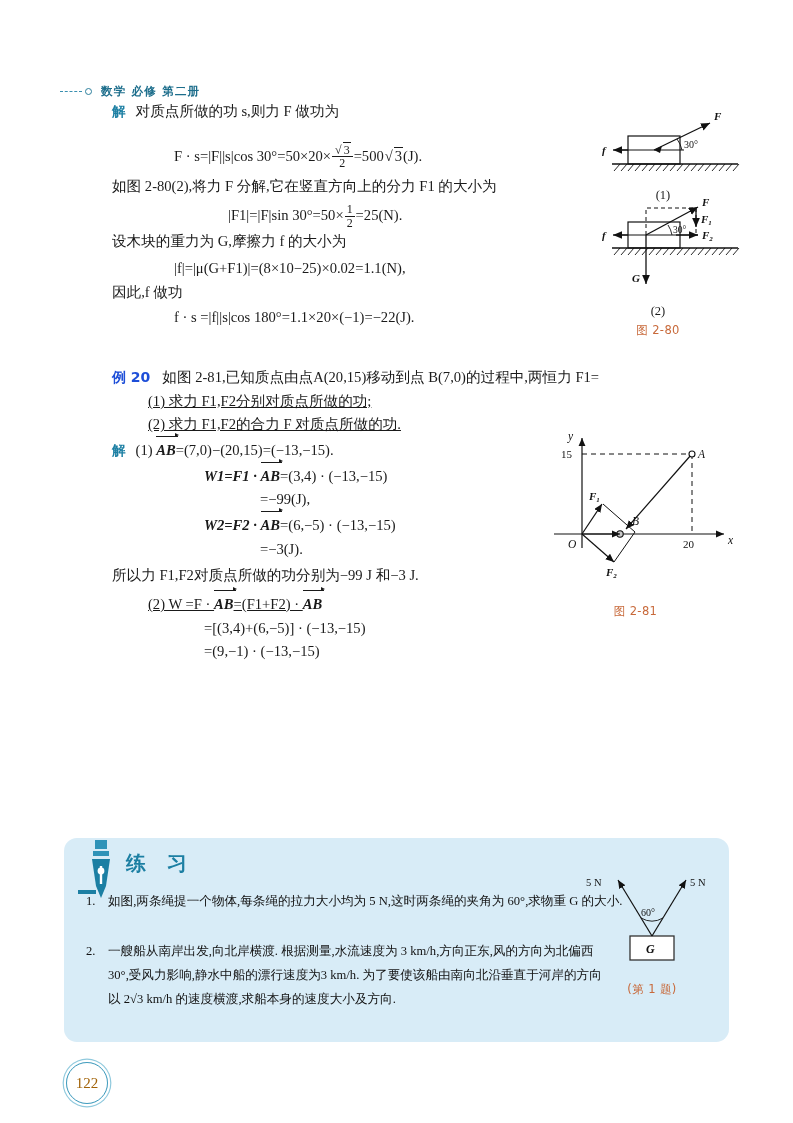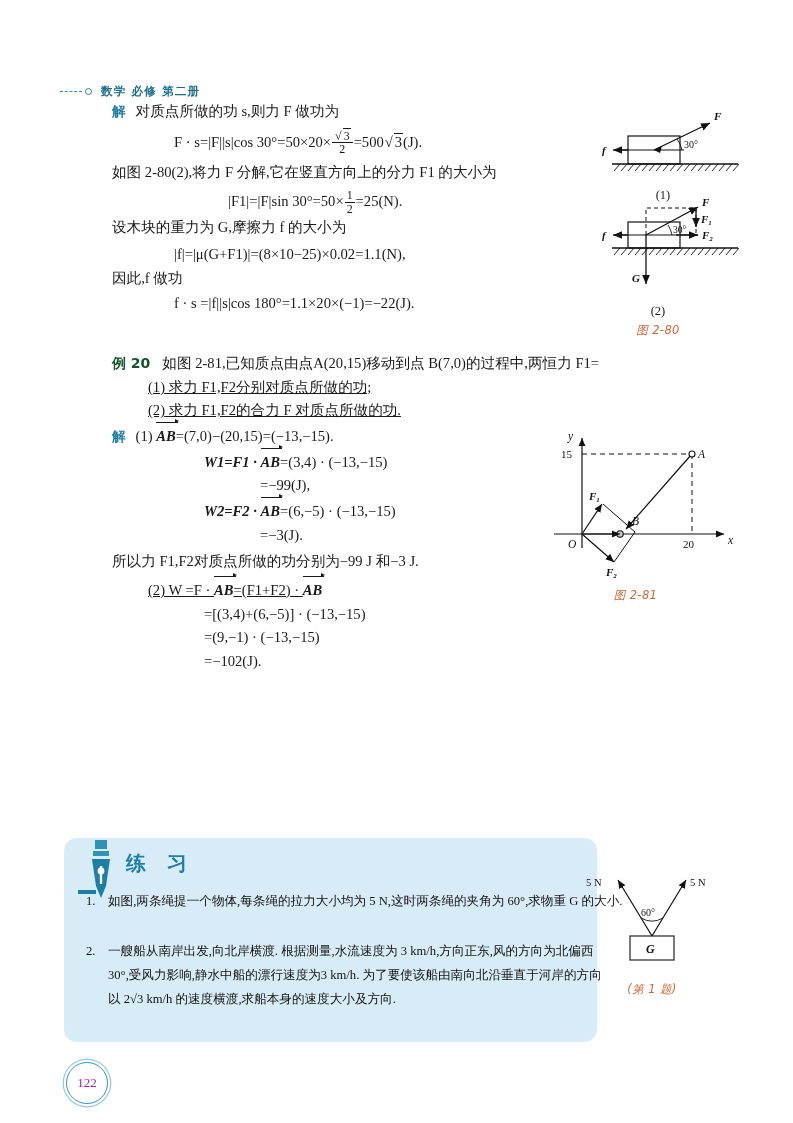--- a/index.html
+++ b/index.html
@@ -59,21 +59,21 @@
     white-space: nowrap;
   }
   .tag {
     color: #1c7fa3;
     font-family: "DejaVu Sans", sans-serif;
     font-weight: bold;
     font-size: 13.6px;
     margin-right: 10px;
   }
   .exno {
-    color: #14532d;
+    color: #1d4ed8;
     font-family: "DejaVu Sans", sans-serif;
     font-weight: bold;
     font-size: 14px;
     margin-right: 12px;
   }
   .bi { font-weight: bold; font-style: italic; }
   .ind1 { padding-left: 36px; text-decoration: underline; }
   .ind2 { padding-left: 62px; }
   .ind3 { padding-left: 92px; }
   .ind4 { padding-left: 116px; }
@@ -122,40 +122,39 @@
     border-bottom: 2.4px solid transparent;
   }
 
   
   .figcap {
     color: #c8693a;
     font-family: "DejaVu Sans", sans-serif;
     font-size: 11.5px;
     text-align: center;
     letter-spacing: 0.4px;
-    font-style: italic;
   }
   .subcap {
     font-size: 12.5px;
     text-align: center;
     font-family: "Liberation Serif", serif;
   }
 
   
   .fig {
     position: absolute;
   }
   .fig svg { display: block; }
 
   
   .practice {
     position: absolute;
     left: 64px;
     top: 838px;
-    width: 533px;
+    width: 665px;
     height: 204px;
     background: #d8ecf7;
     border-radius: 13px;
   }
   .practice-title {
     position: absolute;
     left: 62px;
     top: 12px;
     font-family: "DejaVu Sans", sans-serif;
     font-weight: bold;
@@ -183,40 +182,40 @@
     left: 66px;
     top: 1062px;
     width: 40px; height: 40px;
     border-radius: 50%;
     border: 1.4px solid #3f9bbd;
     box-shadow: 0 0 0 2.2px #ffffff, 0 0 0 3.4px #8fc9dd;
     display: flex;
     align-items: center;
     justify-content: center;
     font-family: "Liberation Serif", serif;
-    font-size: 13px;
-    color: #a21caf;
+    font-size: 15px;
+    color: #a16207;
   }
 </style>
 </head>
 <body>
 
 <div class="header">
   <div class="header-dashes"></div>
   <div class="header-dot"></div>
   <div class="header-title">数学  必修  第二册</div>
 </div>
 
 <div class="content">
 
   <div class="line">
     <span class="tag">解</span><span>对质点所做的功 s,则力 F 做功为</span>
   </div>
 
-  <div class="line ind2" style="margin-top:6px;">
+  <div class="line ind2" style="margin-top:20px;">
     <span>F · s=|F||s|cos 30°=50×20×</span><span class="frac"><span class="num"><span class="rad">√<span class="bar">3</span></span></span><span class="den">2</span></span><span>=500</span><span class="rad">√<span class="bar">3</span></span><span>(J).</span>
   </div>
 
   <div class="line" style="margin-top:5px;">如图 2-80(2),将力 F 分解,它在竖直方向上的分力 F1 的大小为</div>
 
   <div class="line ind4" style="margin-top:5px;">
     <span>|F1|=|F|sin 30°=50×</span><span class="frac"><span class="num">1</span><span class="den">2</span></span><span>=25(N).</span>
   </div>
 
   <div class="line" style="">设木块的重力为 G,摩擦力 f 的大小为</div>
@@ -244,21 +243,20 @@
   </div>
   <div class="line ind-eq">=−3(J).</div>
 
   <div class="line" style="margin-top:3px;">所以力 F1,F2对质点所做的功分别为−99 J 和−3 J.</div>
 
   <div class="line ind1" style="margin-top:3px;">
     <span>(2) W =F · </span><span class="vecarrow">AB</span><span>=(F1+F2) · </span><span class="vecarrow">AB</span>
   </div>
   <div class="line ind3">=[(3,4)+(6,−5)] · (−13,−15)</div>
   <div class="line ind3">=(9,−1) · (−13,−15)</div>
-  <div class="line ind3">=−102(J).</div>
 </div>
 
 <div class="fig" style="left:598px; top:108px; width:150px;">
   <svg width="150" height="78" viewBox="0 0 150 78">
     <defs>
       <marker id="ah" markerWidth="8" markerHeight="8" refX="7" refY="3" orient="auto">
         <path d="M0,0 L7,3 L0,6 z" fill="#111"></path>
       </marker>
     </defs>
 
@@ -387,21 +385,21 @@
     <text x="20" y="16" font-family="Liberation Serif, serif" font-size="11.5" font-style="italic" fill="#111">y</text>
     <text x="180" y="120" font-family="Liberation Serif, serif" font-size="11.5" font-style="italic" fill="#111">x</text>
     <text x="20" y="124" font-family="Liberation Serif, serif" font-size="11.5" font-style="italic" fill="#111">O</text>
     <text x="13" y="34" font-family="Liberation Serif, serif" font-size="11" fill="#111">15</text>
     <text x="135" y="124" font-family="Liberation Serif, serif" font-size="11" fill="#111">20</text>
     <text x="150" y="34" font-family="Liberation Serif, serif" font-size="11.5" font-style="italic" fill="#111">A</text>
     <text x="84" y="101" font-family="Liberation Serif, serif" font-size="11.5" font-style="italic" fill="#111">B</text>
     <text x="41" y="76" font-family="Liberation Serif, serif" font-size="11" font-weight="bold" font-style="italic" fill="#111">F<tspan font-size="7" dy="2">1</tspan></text>
     <text x="58" y="152" font-family="Liberation Serif, serif" font-size="11" font-weight="bold" font-style="italic" fill="#111">F<tspan font-size="7" dy="2">2</tspan></text>
   </svg>
-  <div class="figcap" style="margin-top:4px; width:175px;">图 2-81</div>
+  <div class="figcap" style="margin-top:20px; width:175px;">图 2-81</div>
 </div>
 
 <div class="practice">
 
   <svg class="pen" width="46" height="66" viewBox="0 0 46 66">
     <rect x="17" y="0" width="12" height="9" fill="#2f93b8"></rect>
     <rect x="15" y="11" width="16" height="5" fill="#2f93b8"></rect>
     <path d="M14,19 L32,19 L28,46 L23,58 L18,46 z" fill="#1c7fa3"></path>
     <path d="M23,26 L23,44" stroke="#ffffff" stroke-width="2.4"></path>
     <circle cx="23" cy="31" r="3.4" fill="#ffffff"></circle>

